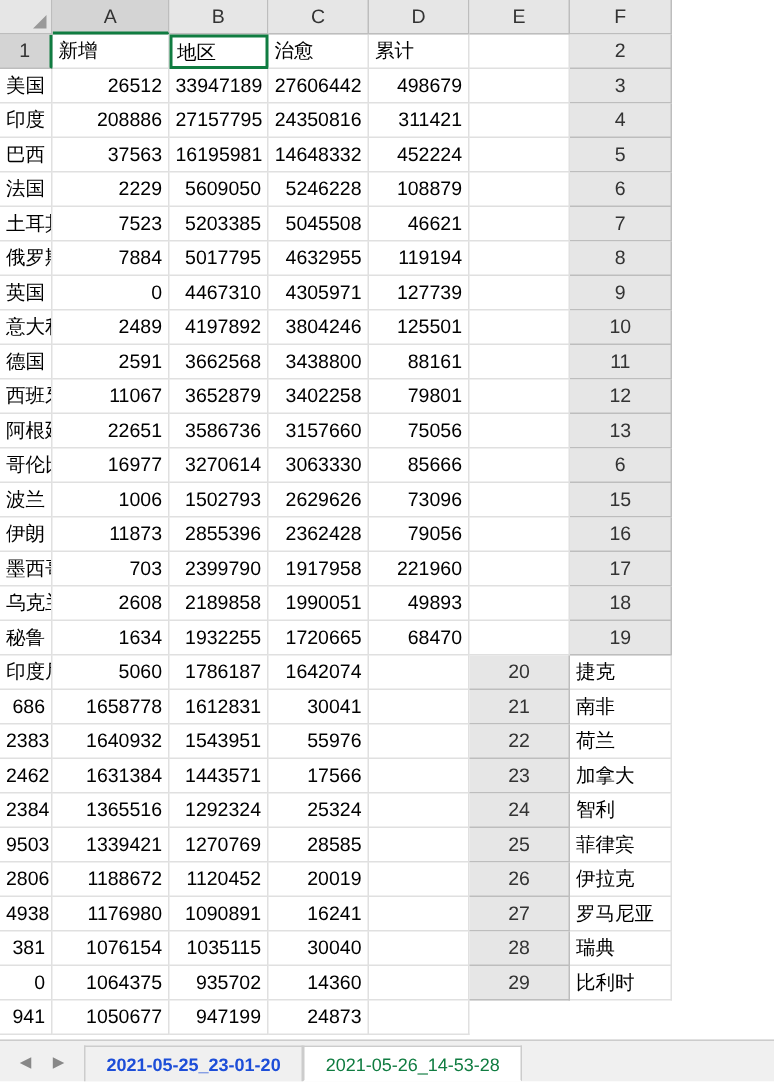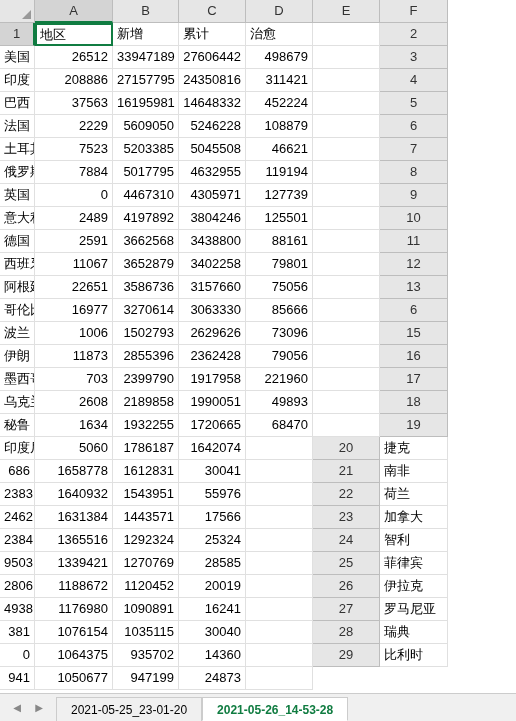--- a/index.html
+++ b/index.html
@@ -120,49 +120,50 @@
       display: flex;
       height: 100%;
       align-items: flex-end;
     }
     .tab {
       padding: 4px 14px;
       background: #f0f0f0;
       border: 1px solid #ccc;
       border-bottom: none;
       font-size: 12px;
-      color: #000000;
+      color: #1d4ed8;
       cursor: pointer;
       height: 24px;
       line-height: 16px;
+      font-weight: bold;
     }
     .tab.active {
       background: #ffffff;
       color: #107c41;
       border-bottom: 1px solid #fff;
-      font-weight: 700;
+      font-weight: 400;
     }
   </style>
 </head>
 <body>
 
 <div class="spreadsheet">
   <div class="grid-container" id="grid">
       <div class="corner-cell"></div>
       <div class="col-header active">A</div>
       <div class="col-header">B</div>
       <div class="col-header">C</div>
       <div class="col-header">D</div>
       <div class="col-header">E</div>
       <div class="col-header">F</div>
       <div class="row-header active">1</div>
+      <div class="cell text">新增</div>
       <div class="cell text selected">地区</div>
-      <div class="cell text">新增</div>
+      <div class="cell text">治愈</div>
       <div class="cell text">累计</div>
-      <div class="cell text">治愈</div>
       <div class="cell text"></div>
       <div class="row-header">2</div>
       <div class="cell text">美国</div>
       <div class="cell number">26512</div>
       <div class="cell number">33947189</div>
       <div class="cell number">27606442</div>
       <div class="cell number">498679</div>
       <div class="cell text"></div>
       <div class="row-header">3</div>
       <div class="cell text">印度</div>

